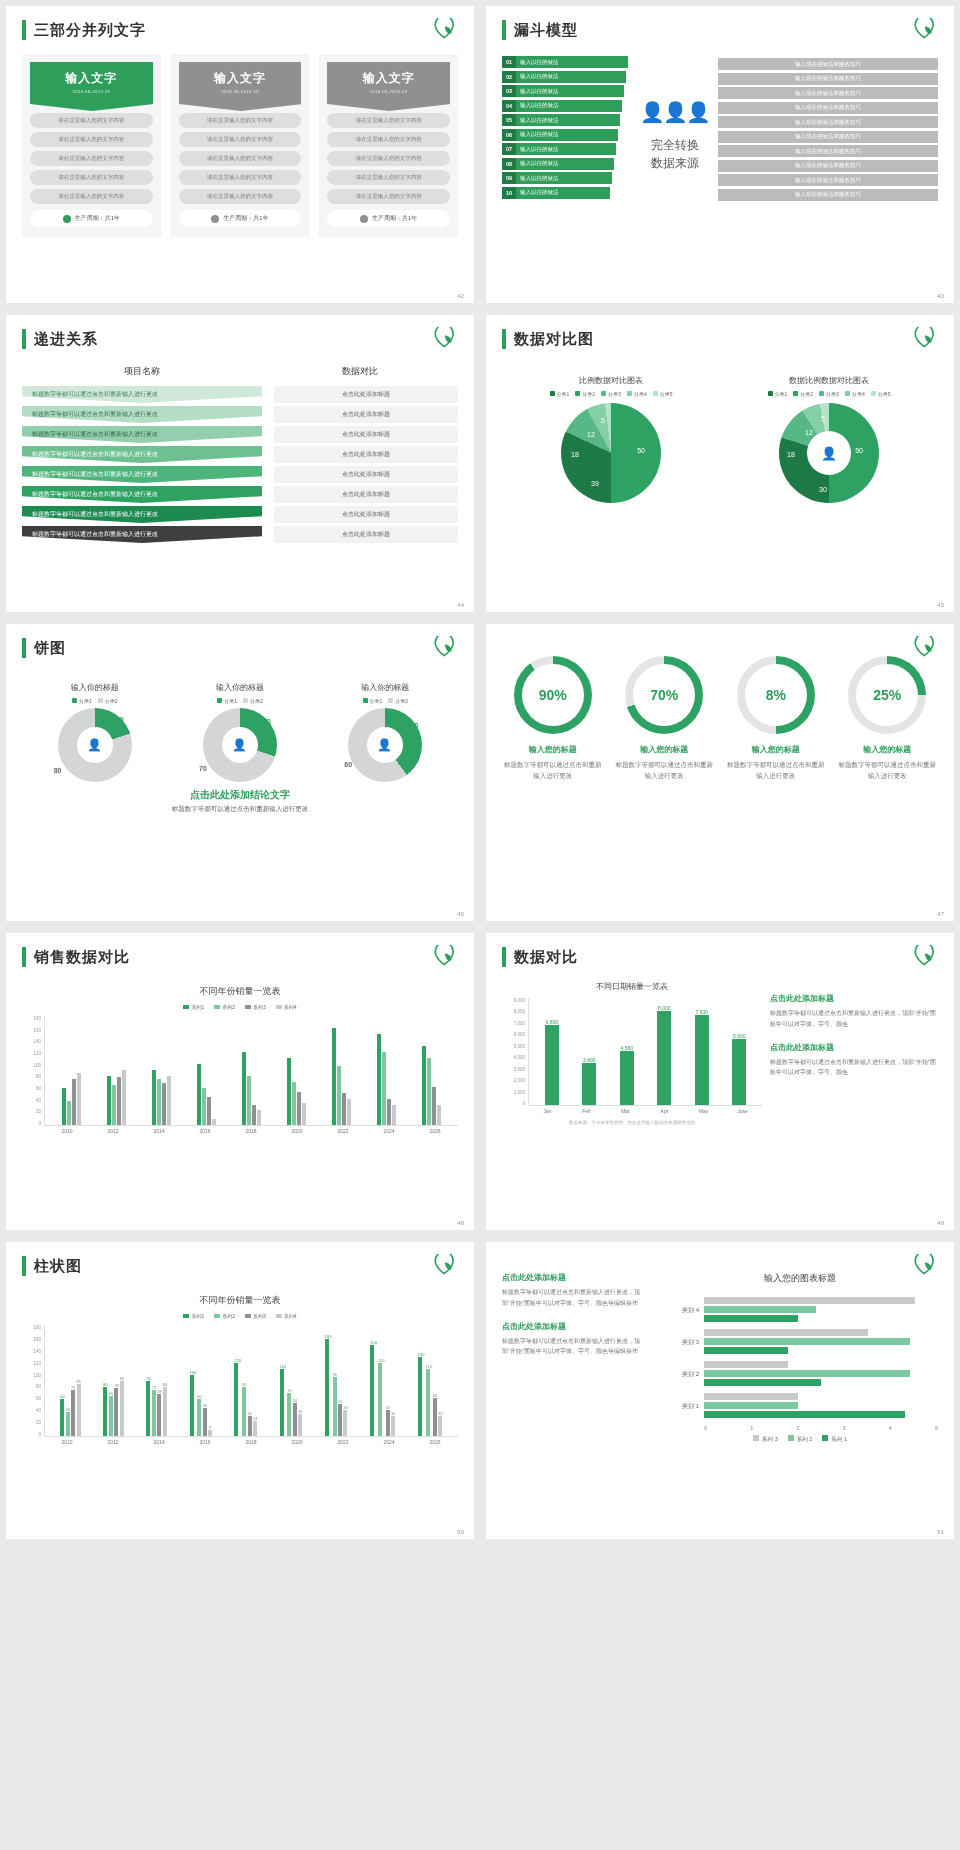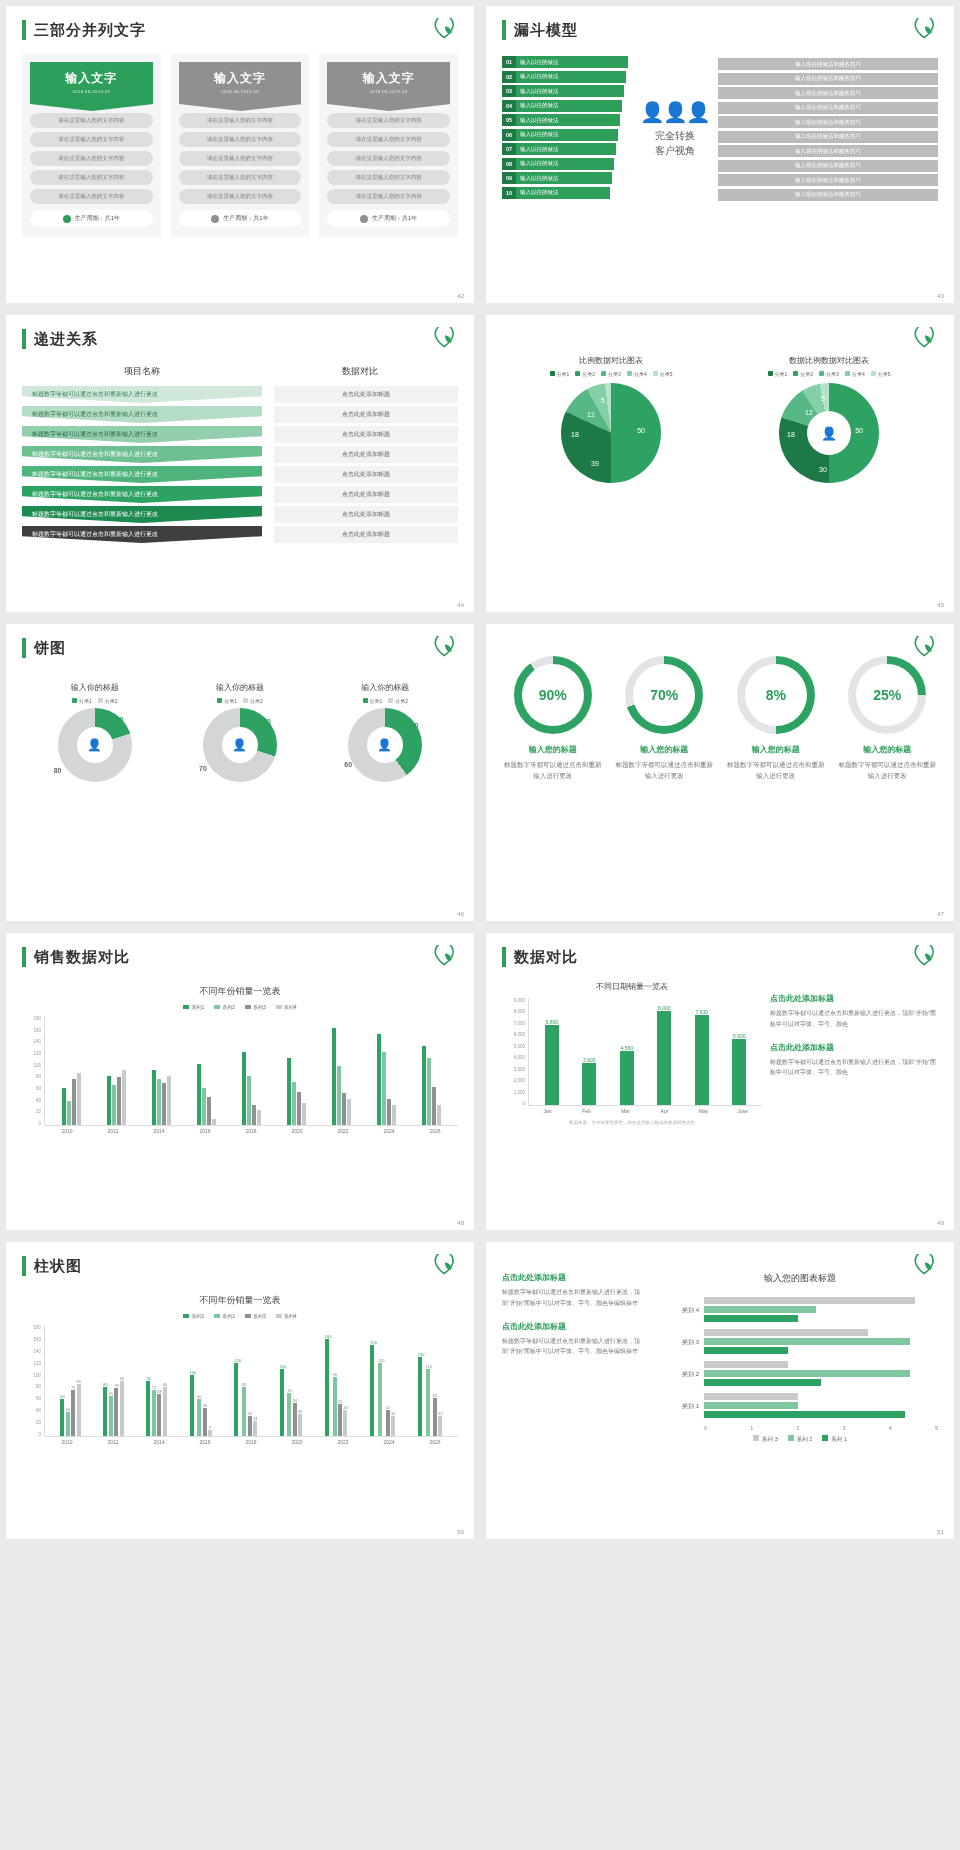--- a/index.html
+++ b/index.html
@@ -107,21 +107,21 @@
   .frow { display: flex; align-items: center; margin-bottom: 2.5px; }
   .fnum {
     width: 14px; height: 12px; background: #1f7a45; color: #fff;
     font-size: 5.5px; display:flex; align-items:center; justify-content:center;
     font-weight: bold;
   }
   .fbar { height: 12px; background: #2e9e5b; color: #fff; font-size: 5.5px;
     display:flex; align-items:center; padding-left: 4px; }
   .center-col { width: 78px; text-align: center; padding-top: 44px; }
   .center-col .ppl { font-size: 20px; color: #2e9e5b; letter-spacing: -2px;}
-  .center-txt { font-size: 10px; color: #555; margin-top: 4px; line-height: 1.5; }
+  .center-txt { font-size: 12px; color: #555; margin-top: 12px; line-height: 1.5; }
   .funnel-right { flex: 1; padding-top: 2px; }
   .rbar {
     height: 12px; background: #b9bbbd; color: #fff; font-size: 5.5px;
     display:flex; align-items:center; justify-content:center; margin-bottom: 2.5px;
   }
 
   
   .s44-head { display:flex; margin-top: 16px; font-size: 9px; color:#333; }
   .s44-head .c1 { width: 240px; text-align:center; }
   .s44-head .c2 { flex:1; text-align:center; }
@@ -310,21 +310,21 @@
         <div class="frow">
             <div class="fnum">10</div>
             <div class="fbar" style="width:94px">输入以往的做法</div>
           </div>
       </div>
 
       <div class="center-col">
         <div class="ppl">👤👤👤</div>
         <div class="center-txt">
           <div>完全转换</div>
-          <div>客户视角</div>
+          <div>数据来源</div>
         </div>
       </div>
 
       <div class="funnel-right">
         <div class="rbar">输入现在的做法和服务技巧</div>
         <div class="rbar">输入现在的做法和服务技巧</div>
         <div class="rbar">输入现在的做法和服务技巧</div>
         <div class="rbar">输入现在的做法和服务技巧</div>
         <div class="rbar">输入现在的做法和服务技巧</div>
         <div class="rbar">输入现在的做法和服务技巧</div>
@@ -382,20 +382,24 @@
         </div>
       <div class="s44-row">
           <div class="s44-l" style="background:#3f3f3f;color:#fff">标题数字等都可以通过点击和重新输入进行更改</div>
           <div class="s44-r">点击此处添加标题</div>
         </div>
     </div>
     <div class="pagenum">44</div>
   </div>
 
   <div class="slide">
+    <div class="slide-title-row">
+      <span class="title-bar"></span>
+      <span class="slide-title">数据对比图</span>
+    </div>
     <svg class="logo" viewBox="0 0 32 32">
       <path d="M4 8 a10 10 0 0 1 22 0 c0 9 -11 16 -11 16 S4 17 4 8z" fill="none" stroke="#2e9e5b" stroke-width="2"></path>
       <path d="M16 10 c6 1 8 5 8 9 c-5 1 -8 -3 -8 -9z" fill="#2e9e5b"></path>
     </svg>
 
     <div style="display:flex;margin-top:14px">
       <div style="flex:1">
         <div class="chart-title">比例数据对比图表</div>
         <div class="legend">
           <span><i style="background:#1d7a46"></i><b style="font-weight:normal">分类1</b></span>
@@ -487,20 +491,24 @@
         <div style="display:flex;justify-content:center;margin-top:4px">
           <div class="pie" style="width:74px;height:74px;background:conic-gradient(#2ea263 0 40%, #d3d5d6 40% 100%)">
             <div class="donut-hole" style="width:36px;height:36px;font-size:12px">👤</div>
             <span class="plabel" style="right:4px;top:14px;color:#2e9e5b;font-weight:bold">40</span>
             <span class="plabel" style="left:-4px;bottom:14px;color:#666;font-weight:bold">60</span>
           </div>
         </div>
       </div>
     </div>
 
+    <div class="s46-concl">
+      <div class="big">点击此处添加结论文字</div>
+      <div class="sml">标题数字等都可以通过点击和重新输入进行更改</div>
+    </div>
     <div class="pagenum">46</div>
   </div>
 
   <div class="slide">
     <svg class="logo" viewBox="0 0 32 32">
       <path d="M4 8 a10 10 0 0 1 22 0 c0 9 -11 16 -11 16 S4 17 4 8z" fill="none" stroke="#2e9e5b" stroke-width="2"></path>
       <path d="M16 10 c6 1 8 5 8 9 c-5 1 -8 -3 -8 -9z" fill="#2e9e5b"></path>
     </svg>
 
     <div class="s47-row">

